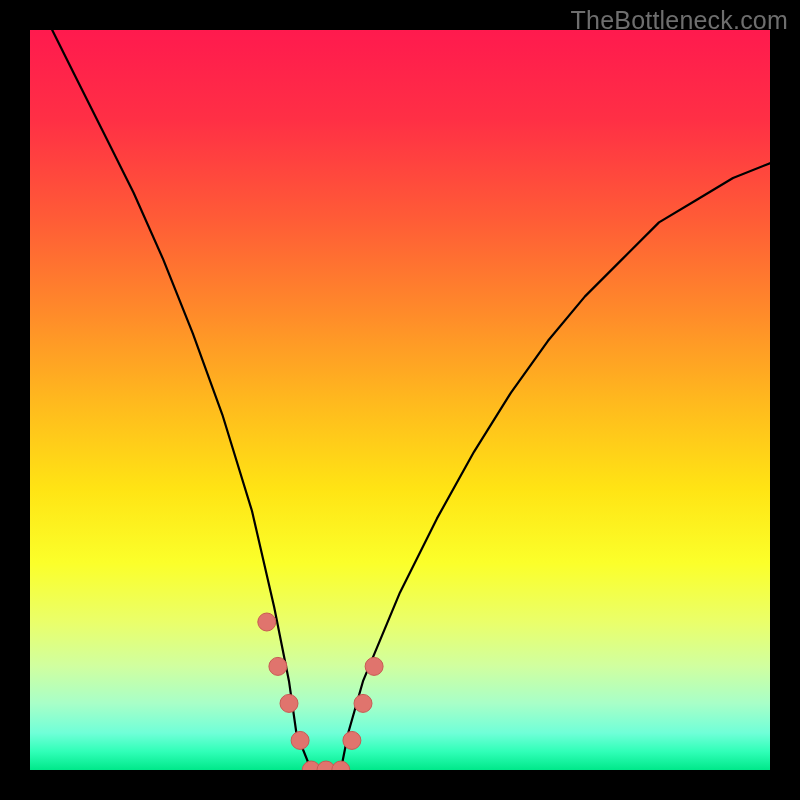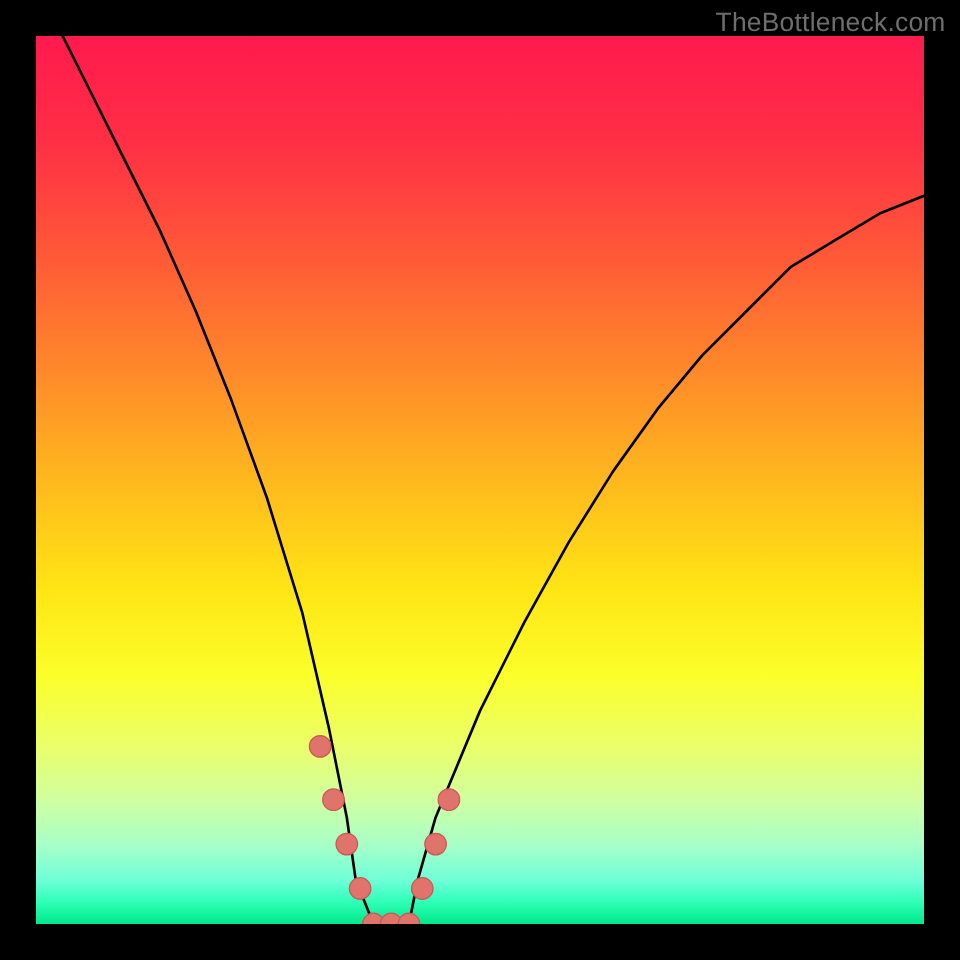--- a/index.html
+++ b/index.html
@@ -39,21 +39,21 @@
     left: 0;
     top: 0;
     width: 100%;
     height: 100%;
   }
   .watermark {
     position: absolute;
     top: 6px;
     right: 12px;
     color: #6e6e6e;
-    font-size: 22px;
+    font-size: 25px;
     font-weight: 500;
     letter-spacing: 0.2px;
   }
 </style>
 </head>
 <body>
 
 <div class="frame">
 
   <div class="plot-area">

